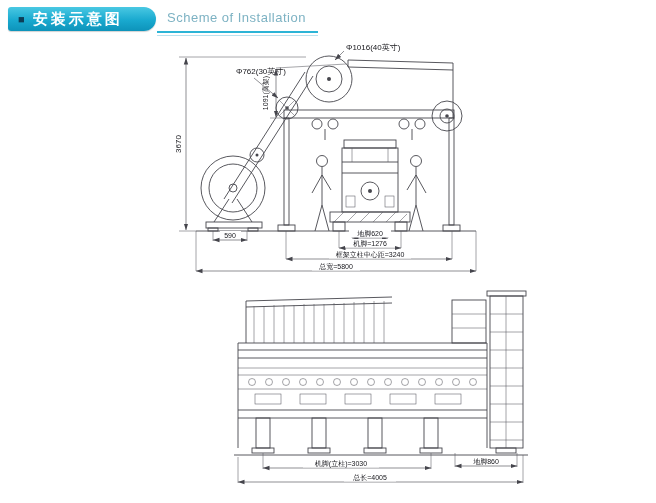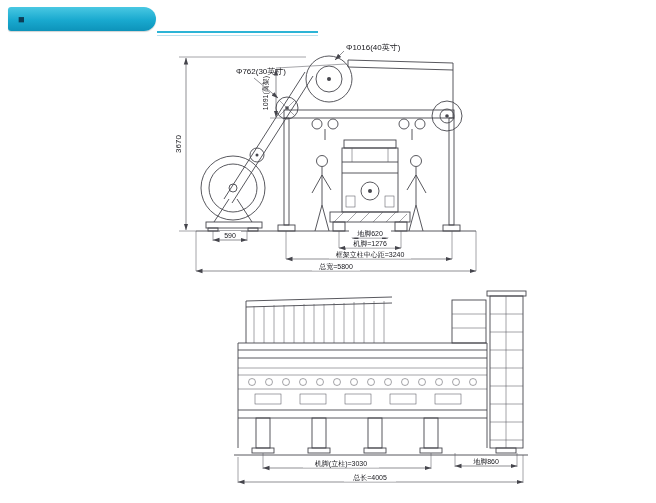--- a/index.html
+++ b/index.html
@@ -24,21 +24,23 @@
   .txt{fill:#17171c;font-size:8px;font-family:"Liberation Sans","DejaVu Sans",sans-serif}
   .txts{fill:#17171c;font-size:7px;font-family:"Liberation Sans","DejaVu Sans",sans-serif}
 </style>
 </head>
 <body>
 
 <div class="page">
 
   <div class="hdr-bar">
     <span class="hdr-bullet">■</span>
+    <span class="hdr-cn">安装示意图</span>
   </div>
+  <span class="hdr-en">Scheme of Installation</span>
   <div class="rule1"></div>
   <div class="rule2"></div>
 
   <svg class="drawing" width="656" height="503" viewBox="0 0 656 503">
     <defs>
       <marker id="arw" markerUnits="userSpaceOnUse" markerWidth="7" markerHeight="6" refX="6.5" refY="3" orient="auto-start-reverse">
         <path d="M0,0.8 L6.8,3 L0,5.2 Z" fill="#45454c"></path>
       </marker>
     </defs>
 

